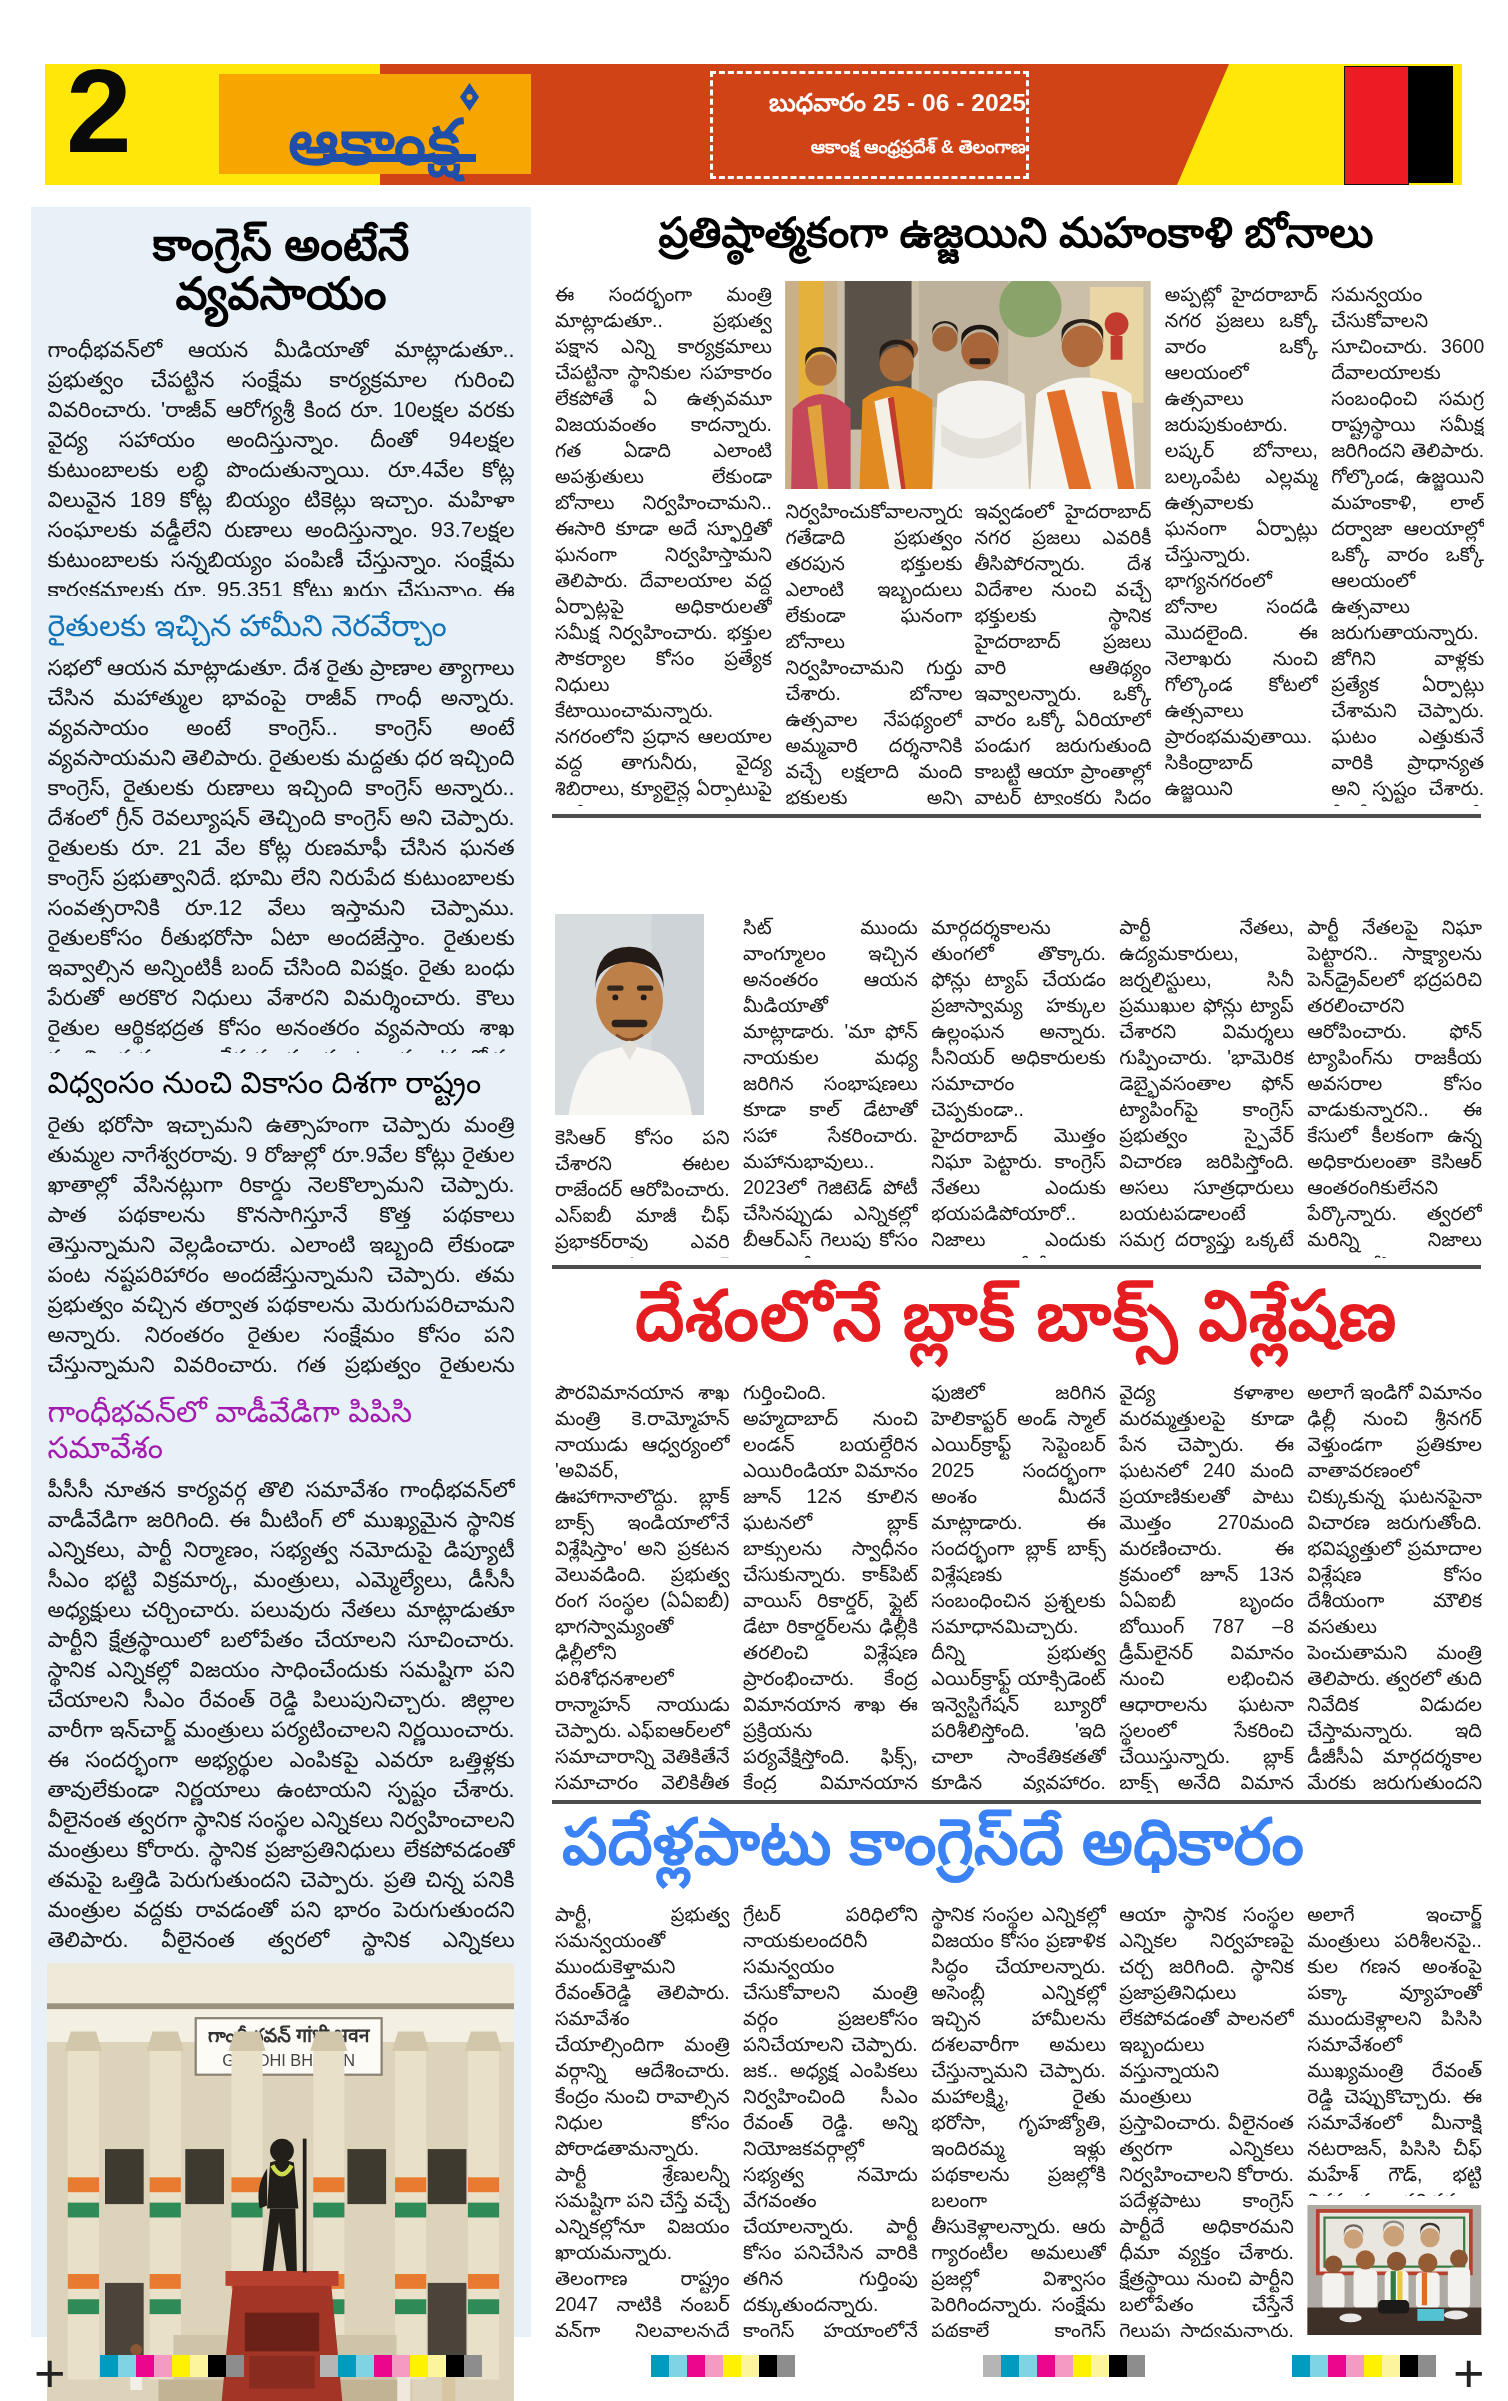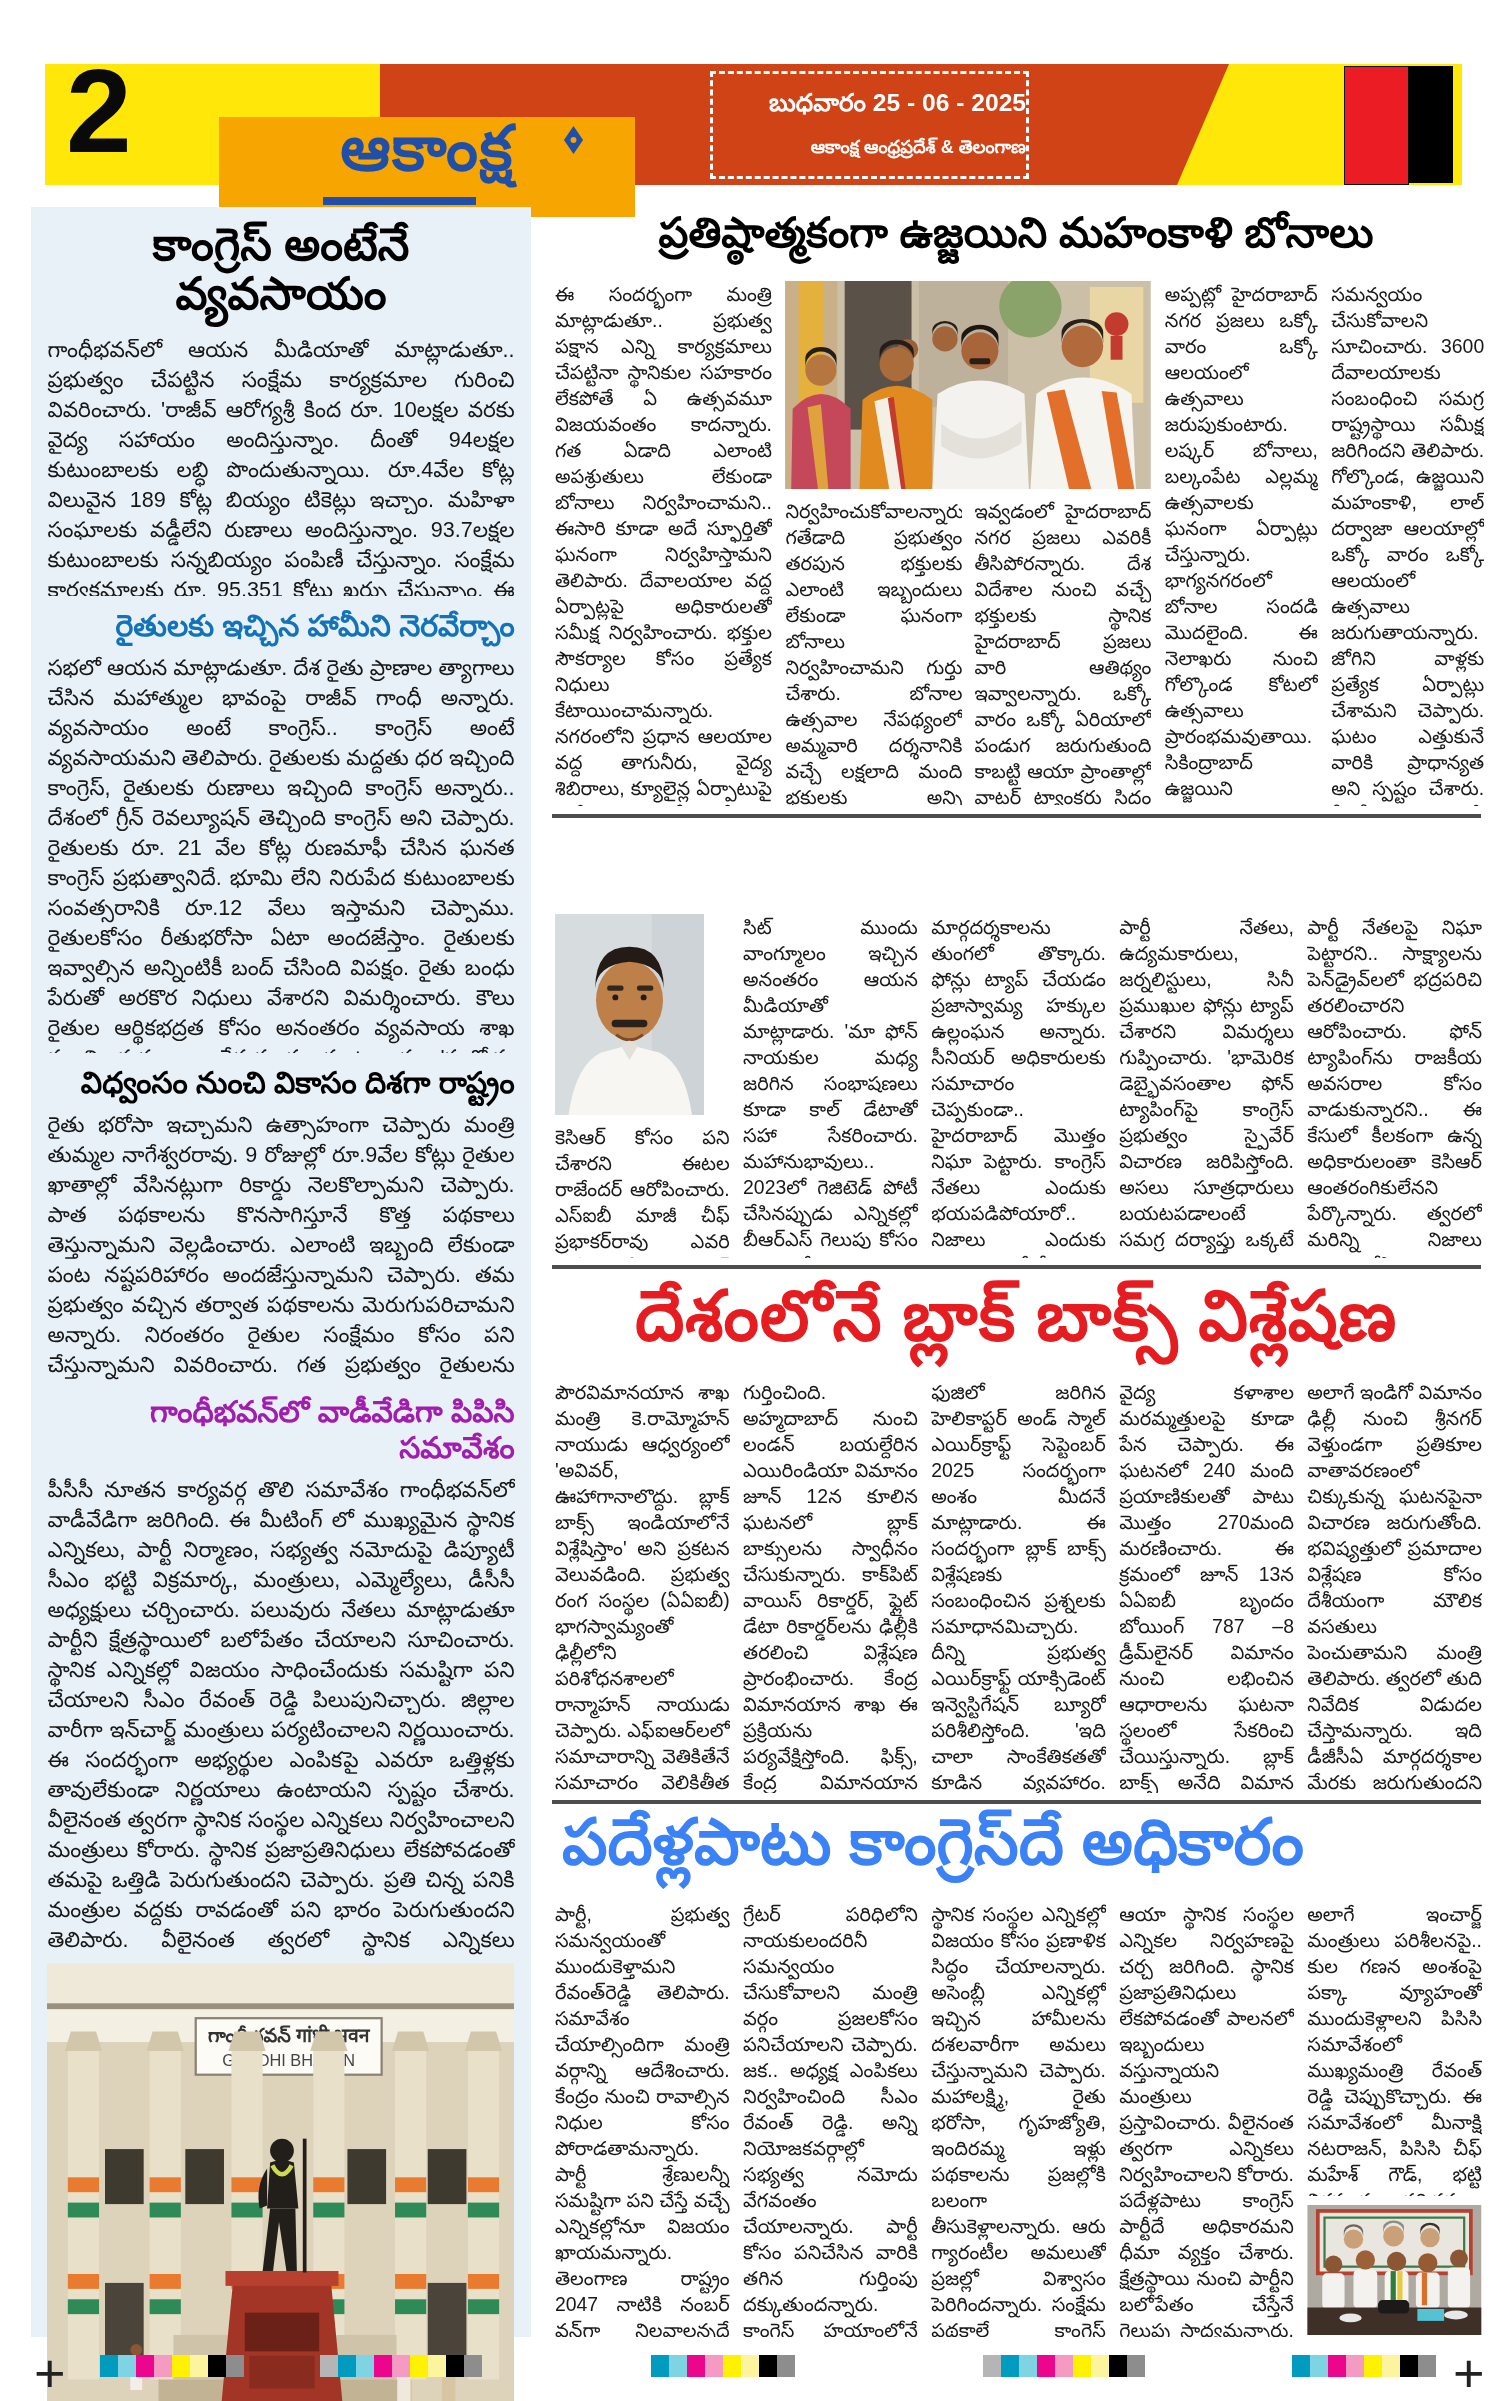--- a/index.html
+++ b/index.html
@@ -4,39 +4,39 @@
 <style>
   html,body{margin:0;padding:0;background:#ffffff;}
   .page{position:relative;width:1508px;height:2401px;background:#ffffff;overflow:hidden;
         font-family:"Liberation Sans","DejaVu Sans",sans-serif;color:#141414;}
 
   
   .masthead{position:absolute;left:45px;top:64px;width:1417px;height:121px;background:#ffe70a;}
   .mh-red{position:absolute;left:335px;top:0;width:849px;height:121px;background:#cf4317;
           clip-path:polygon(0 0,100% 0,calc(100% - 52px) 100%,0 100%);}
   .mh-num{position:absolute;left:21px;top:-12px;font-size:118px;font-weight:900;color:#0a0a0a;line-height:1;}
-  .logo-box{position:absolute;left:174px;top:10.4px;width:416px;height:100px;background:#f7a500;
-            display:flex;align-items:flex-start;justify-content:center;margin-top:43px;}
+  .logo-box{position:absolute;left:174px;top:10.4px;width:312px;height:100px;background:#f7a500;
+            display:flex;align-items:flex-end;justify-content:center;}
   .logo-text{color:#1f4fa8;font-size:63px;font-weight:800;line-height:1;letter-spacing:1.5px;}
   .logo-nib{position:absolute;right:49px;top:7.4px;}
   .logo-underline{position:absolute;left:104px;bottom:12px;width:153px;height:8.2px;background:#1f4fa8;}
   .date-box{position:absolute;left:665px;top:7.4px;width:313px;height:102px;border:3.7px dashed #ffffff;
             color:#ffffff;display:flex;flex-direction:column;justify-content:space-evenly;text-align:right;}
   .date-line{font-size:24.6px;font-weight:700;}
   .edition-line{font-size:18px;font-weight:700;}
   .red-block{position:absolute;left:1299px;top:2.2px;width:63px;height:117px;background:#ec1c24;border:1.5px solid #111;}
   .black-block{position:absolute;left:1363px;top:2.2px;width:45px;height:117px;background:#000;}
 
   
   .left-col{position:absolute;left:31px;top:207px;width:500px;height:2130px;background:#e9f1f8;
             padding:13.4px 16.4px;box-sizing:border-box;}
   .la-head{font-size:45px;line-height:49px;font-weight:800;color:#000;text-align:center;margin:0 0 16.4px 0;}
   .la-para{font-size:21.6px;line-height:30px;text-align:justify;color:#161616;overflow:hidden;}
   .p1{height:261px;} .p2{height:400px;} .p3{height:272px;} .p4{height:481px;}
-  .la-sub{font-size:30px;line-height:36px;font-weight:700;text-align:right;margin:12px 0 9px 0;}
+  .la-sub{font-size:30px;line-height:36px;font-weight:400;text-align:left;margin:12px 0 9px 0;}
   .sub-blue{color:#1273b8;} .sub-black{color:#000;} .sub-red{color:#a21caf;}
   .gandhi-photo{margin-top:7.4px;width:467px;height:445px;display:block;}
 
   
   .art-head{position:absolute;left:551px;width:930px;text-align:center;font-weight:800;color:#000;line-height:1.05;}
   .bodytext{font-size:19.4px;line-height:26px;text-align:justify;color:#181818;overflow:hidden;height:100%;}
   .cols{position:absolute;display:flex;gap:13.4px;}
   .col{flex:1;overflow:hidden;}
   .rule{position:absolute;left:552px;width:929px;height:3.7px;background:#4d4d4d;}
 

